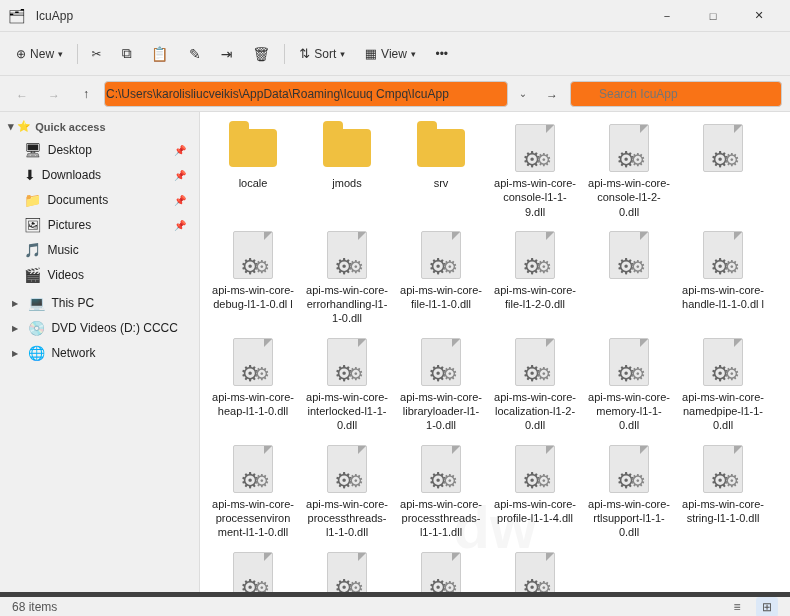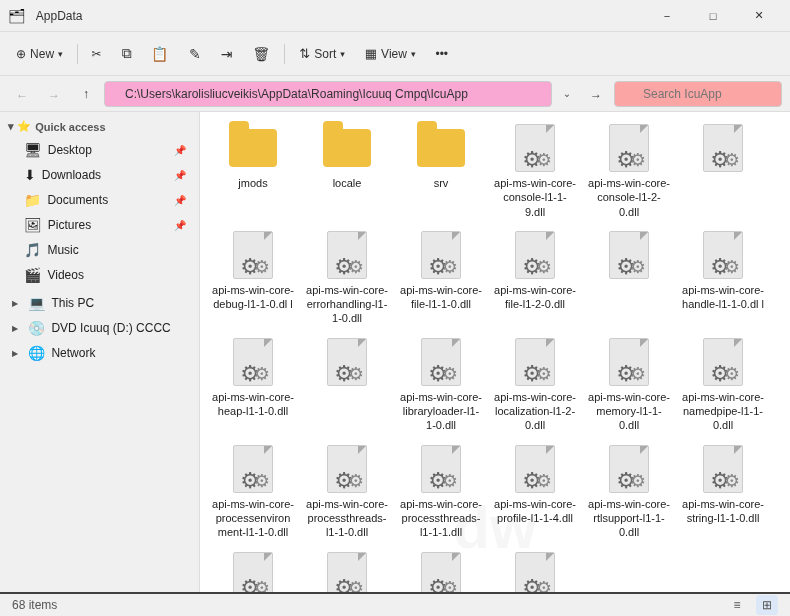--- a/index.html
+++ b/index.html
@@ -102,44 +102,44 @@
       color: #333;
       background: transparent;
       border: none;
     }
     .nav-btn.disabled { color: #aaa; cursor: default; }
     .address-input {
       flex: 1;
       height: 26px;
       border: 1px solid #ccc;
       border-radius: 4px;
-      padding: 0 20px;
-      font-size: 12px;
-      background: #f9a8d4;
+      padding: 0 1px;
+      font-size: 12px;
+      background: #f97316;
       color: #333;
       outline: none;
     }
     .address-chevron {
       width: 22px;
       height: 26px;
       display: flex;
       align-items: center;
       justify-content: center;
       cursor: pointer;
       color: #555;
       font-size: 10px;
     }
     .search-input {
       height: 26px;
-      width: 168px;
+      width: 212px;
       border: 1px solid #ccc;
       border-radius: 4px;
       padding: 0 8px 0 28px;
       font-size: 12px;
-      background: #fca5a5;
+      background: #f97316;
       color: #333;
       outline: none;
       position: relative;
     }
     .search-wrapper {
       position: relative;
       display: flex;
       align-items: center;
     }
     .search-wrapper .search-icon-inner {
@@ -308,21 +308,21 @@
       word-break: break-word;
       text-align: center;
       line-height: 1.3;
       max-width: 88px;
     }
 
     
     .status-bar {
       background: #f0f0f0;
       height: 24px;
-      border-top: 2px solid #404040;
+      border-top: 5px solid #404040;
       display: flex;
       align-items: center;
       padding: 0 12px;
       font-size: 12px;
       color: #555;
       flex-shrink: 0;
       justify-content: space-between;
       gap: 20px;
     }
     .status-right {
@@ -346,21 +346,21 @@
     
     .file-area::-webkit-scrollbar { width: 8px; }
     .file-area::-webkit-scrollbar-track { background: #f0f0f0; }
     .file-area::-webkit-scrollbar-thumb { background: #ccc; border-radius: 4px; }
   </style>
 </head>
 <body>
 
 <div class="title-bar">
   <span style="font-size:14px; margin-right:6px;">🗂</span>
-  <span class="title-bar-title">AppData</span>
+  <span class="title-bar-title">IcuApp</span>
   <div class="title-bar-controls">
     <button class="title-bar-btn">−</button>
     <button class="title-bar-btn">□</button>
     <button class="title-bar-btn close">✕</button>
   </div>
 </div>
 
 <div class="toolbar">
   <button class="toolbar-btn">
     <span>⊕</span>
@@ -454,47 +454,47 @@
       </div>
     </div>
     <div class="sidebar-item" style="margin-top:4px;">
       <span class="expand-icon">▶</span>
       <span class="item-icon">💻</span>
       <span class="item-label">This PC</span>
     </div>
     <div class="sidebar-item">
       <span class="expand-icon">▶</span>
       <span class="item-icon">💿</span>
-      <span class="item-label">DVD Icuuq (D:) CCCC</span>
+      <span class="item-label">DVD Videos (D:) CCCC</span>
     </div>
     <div class="sidebar-item">
       <span class="expand-icon">▶</span>
       <span class="item-icon">🌐</span>
       <span class="item-label">Network</span>
     </div>
   </div>
 
   <div class="file-area">
     <div class="watermark">dw</div>
     <div class="file-grid" id="file-grid">
     <div class="file-item">
     <div class="file-icon-container">
       <div class="folder-icon-inner">
       <div class="folder-icon"></div>
     </div>
     </div>
-    <div class="file-name">jmods</div>
+    <div class="file-name">locale</div>
   </div>
         <div class="file-item">
     <div class="file-icon-container">
       <div class="folder-icon-inner">
       <div class="folder-icon"></div>
     </div>
     </div>
-    <div class="file-name">locale</div>
+    <div class="file-name">jmods</div>
   </div>
         <div class="file-item">
     <div class="file-icon-container">
       <div class="folder-icon-inner">
       <div class="folder-icon"></div>
     </div>
     </div>
     <div class="file-name">srv</div>
   </div>
         <div class="file-item">
@@ -585,20 +585,21 @@
     </div>
     <div class="file-name">api-ms-win-core-heap-l1-1-0.dll</div>
   </div>
         <div class="file-item">
     <div class="file-icon-container">
       <div class="dll-icon">
       <span class="gear-overlay-2">⚙</span>
       <span class="gear-overlay">⚙</span>
     </div>
     </div>
+    <div class="file-name">api-ms-win-core-interlocked-l1-1-0.dll</div>
   </div>
         <div class="file-item">
     <div class="file-icon-container">
       <div class="dll-icon">
       <span class="gear-overlay-2">⚙</span>
       <span class="gear-overlay">⚙</span>
     </div>
     </div>
     <div class="file-name">api-ms-win-core-libraryloader-l1-1-0.dll</div>
   </div>

